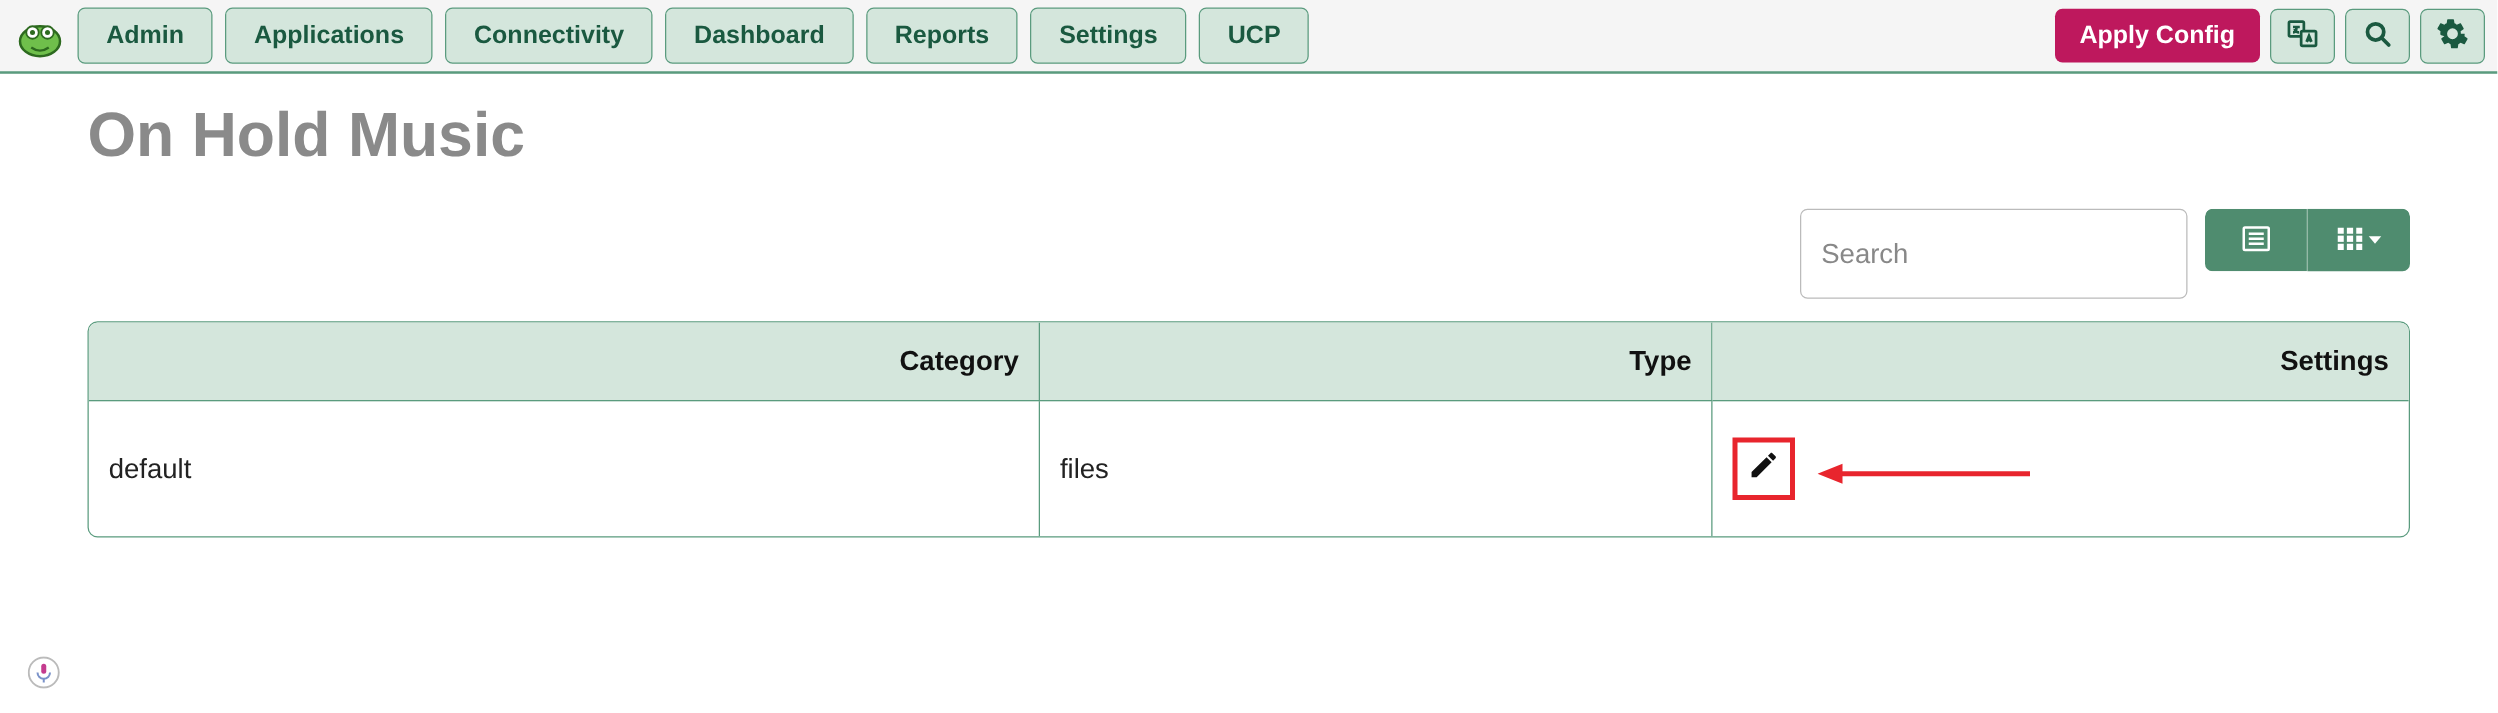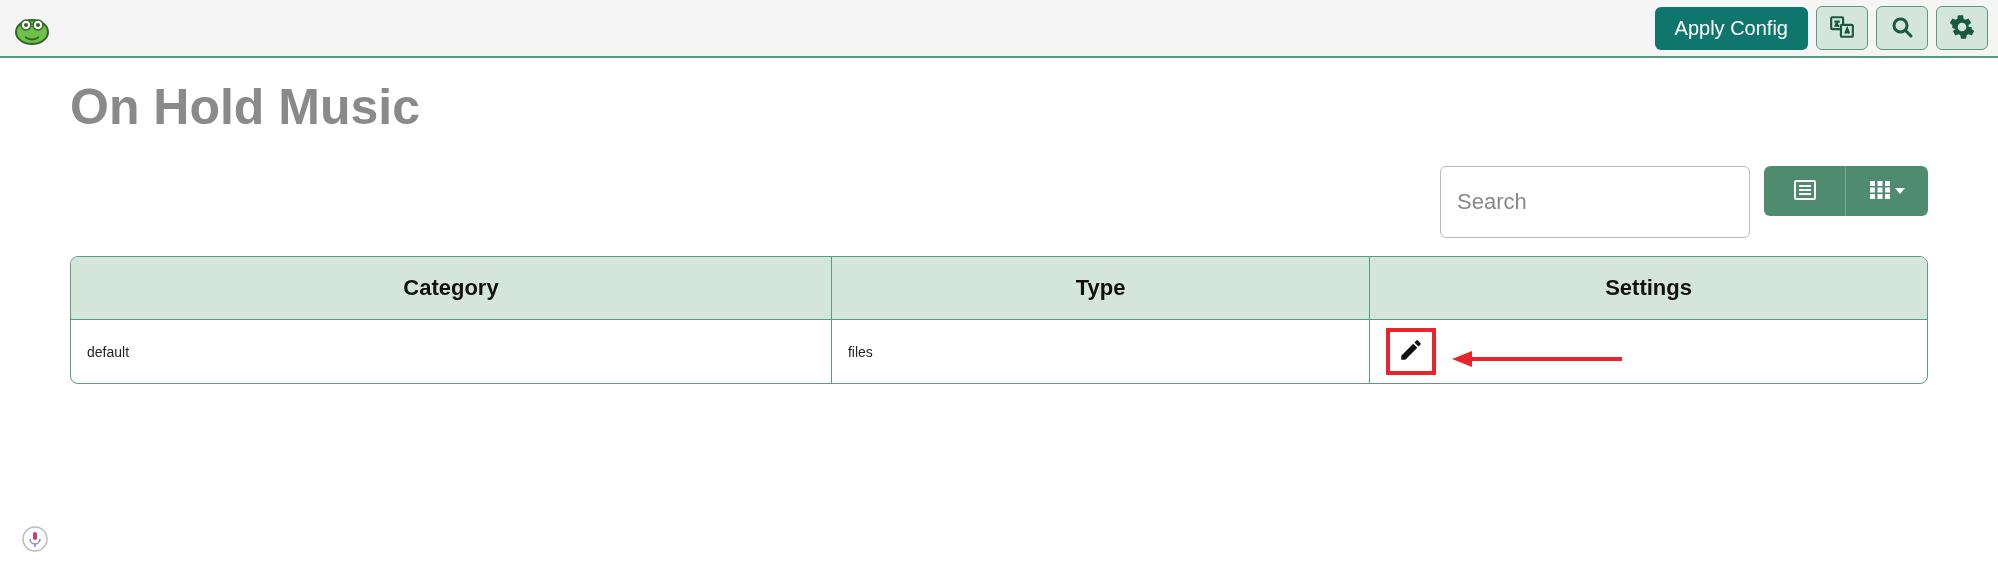--- a/index.html
+++ b/index.html
@@ -35,26 +35,26 @@
     border-radius: 6px;
     padding: 10px 22px;
     font-size: 20px;
     font-weight: 700;
     color: #1a5940;
     cursor: pointer;
     white-space: nowrap;
   }
   .spacer { flex: 1; }
   .apply-btn {
-    background: #0f766e;
+    background: #be185d;
     border: none;
     border-radius: 6px;
     padding: 10px 20px;
     font-size: 20px;
-    font-weight: 400;
+    font-weight: 700;
     color: #fff;
     cursor: pointer;
   }
   .icon-btn {
     background: #d4e6dc;
     border: 1.5px solid #5a9b7e;
     border-radius: 6px;
     width: 52px;
     height: 44px;
     display: flex;
@@ -134,32 +134,32 @@
   .table {
     width: 100%;
     border: 1.5px solid #5a9b7e;
     border-radius: 8px;
     overflow: hidden;
     border-collapse: separate;
     border-spacing: 0;
   }
   .table th {
     background: #d4e6dc;
-    text-align: center;
+    text-align: right;
     padding: 18px 16px;
     font-size: 22px;
     font-weight: 700;
     color: #111;
     border-bottom: 1.5px solid #5a9b7e;
     border-right: 1.5px solid #5a9b7e;
   }
   .table th:last-child { border-right: none; }
   .table td {
-    padding: 8px 16px;
-    font-size: 14px;
+    padding: 29px 16px;
+    font-size: 22px;
     color: #222;
     border-right: 1.5px solid #5a9b7e;
     vertical-align: middle;
   }
   .table td:last-child { border-right: none; }
   .col-category { width: 41%; }
   .col-type { width: 29%; }
   .col-actions { width: 30%; }
   .edit-box {
     display: inline-flex;
@@ -213,20 +213,29 @@
 <div class="topbar">
   <div class="logo">
     <svg width="42" height="36" viewBox="0 0 42 36">
       <ellipse cx="21" cy="22" rx="16" ry="12" fill="#6fbf4b" stroke="#2d6a1f" stroke-width="2"></ellipse>
       <circle cx="15" cy="15" r="5" fill="#fff" stroke="#2d6a1f" stroke-width="1.5"></circle>
       <circle cx="27" cy="15" r="5" fill="#fff" stroke="#2d6a1f" stroke-width="1.5"></circle>
       <circle cx="15" cy="15" r="2" fill="#2d6a1f"></circle>
       <circle cx="27" cy="15" r="2" fill="#2d6a1f"></circle>
       <path d="M14 27 Q21 32 28 27" stroke="#2d6a1f" stroke-width="1.8" fill="none"></path>
     </svg>
+  </div>
+  <div class="nav-buttons">
+    <button class="nav-btn">Admin</button>
+    <button class="nav-btn">Applications</button>
+    <button class="nav-btn">Connectivity</button>
+    <button class="nav-btn">Dashboard</button>
+    <button class="nav-btn">Reports</button>
+    <button class="nav-btn">Settings</button>
+    <button class="nav-btn">UCP</button>
   </div>
   <div class="spacer"></div>
   <button class="apply-btn">Apply Config</button>
   <button class="icon-btn">
     <span>
       <svg width="26" height="26" viewBox="0 0 24 24" fill="none" stroke="#1a5940" stroke-width="2">
         <rect x="2" y="3" width="11" height="11" rx="1"></rect>
         <rect x="11" y="10" width="11" height="11" rx="1" fill="#d4e6dc"></rect>
         <path d="M5 7h5M7.5 7v1c0 2-1 3-2.5 3M6 8.5c.7 1.5 2 2.5 3.5 2.5"></path>
         <path d="M15 18l1.8-4.5L18.6 18M15.6 16.7h2.4"></path>

